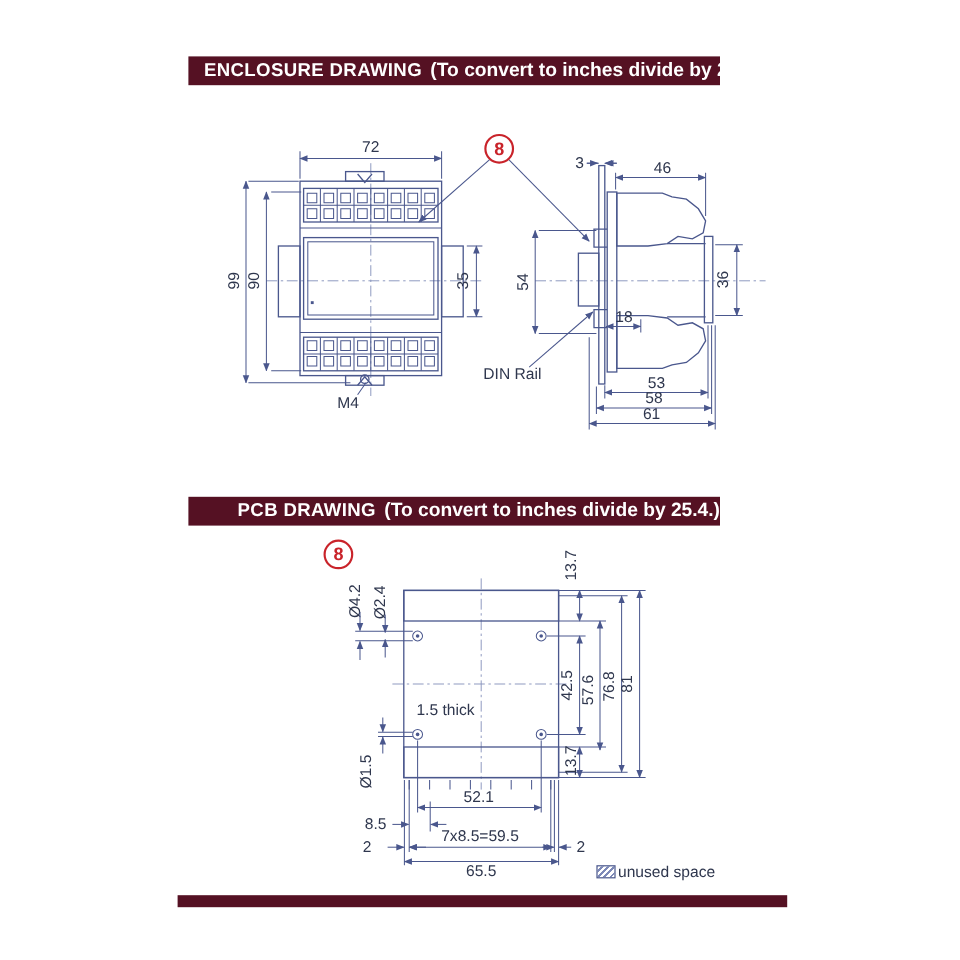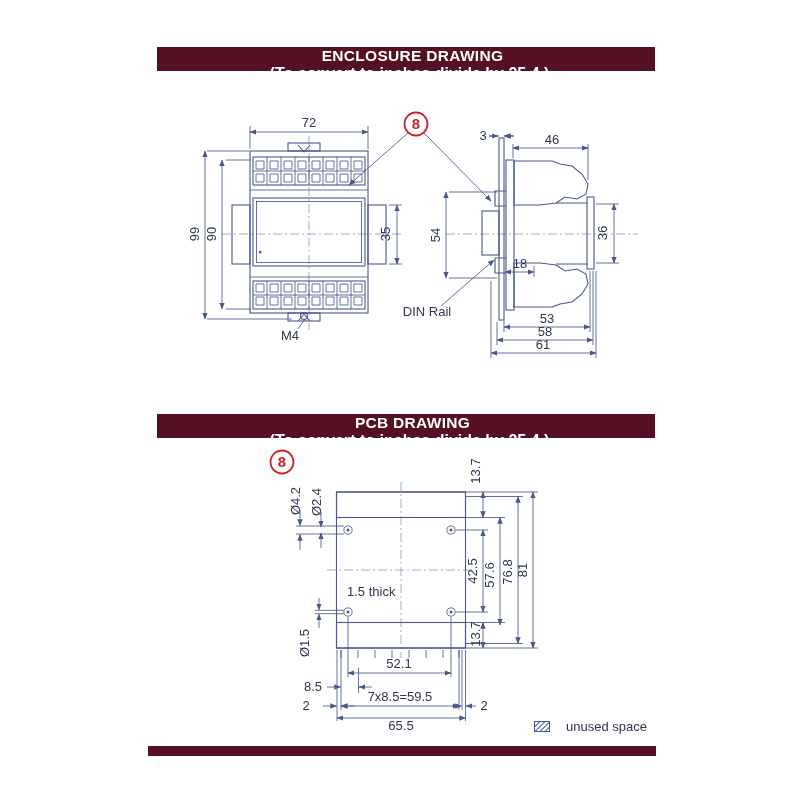--- a/index.html
+++ b/index.html
@@ -1,23 +1,23 @@
 <!DOCTYPE html>
 <html><head>
 <meta charset="utf-8">
 <style>
   html,body{margin:0;padding:0;background:#fff;}
   #page{position:relative;width:800px;height:800px;background:#ffffff;overflow:hidden;
         font-family:"Liberation Sans",sans-serif;}
-  .hdr{position:absolute;left:157px;width:498px;height:24px;background:#551123;
-       color:#ffffff;display:flex;align-items:center;padding:0;box-sizing:border-box;flex-direction:column;}
+  .hdr{position:absolute;left:157px;width:443px;height:24px;background:#551123;
+       color:#ffffff;display:flex;align-items:center;padding:0;box-sizing:border-box;}
   .hdr .t1{font-weight:bold;font-size:15.5px;letter-spacing:.3px;margin-left:13px;white-space:nowrap;}
   .hdr .t2{font-weight:bold;font-size:16px;margin-left:7px;white-space:nowrap;}
   .footerbar{position:absolute;left:148px;top:746px;width:508px;height:10px;background:#551123;}
-  .legend{position:absolute;left:534px;top:719px;display:flex;align-items:center;gap:16px;}
+  .legend{position:absolute;left:497px;top:719px;display:flex;align-items:center;gap:2px;}
   .legend .swatch{width:16px;height:11px;border:1px solid #4a578d;box-sizing:border-box;
        background:repeating-linear-gradient(135deg,#ffffff 0 2.2px,#7d89b8 2.2px 3.6px);}
   .legend .lab{font-size:13px;color:#2f374e;}
   svg{position:absolute;overflow:visible;}
   .ln{stroke:#4a578d;stroke-width:1.1;fill:none;}
   .dm{stroke:#4a578d;stroke-width:0.85;fill:none;}
   .cl{stroke:#8a95bd;stroke-width:0.8;fill:none;stroke-dasharray:9 3 2 3;}
   .dl{font-family:"Liberation Sans",sans-serif;font-size:13px;fill:#2f374e;}
   .callout-circ{stroke:#c9232a;stroke-width:1.8;fill:#ffffff;}
   .callout-txt{font-family:"Liberation Sans",sans-serif;font-size:15px;font-weight:bold;fill:#c9232a;}
@@ -148,21 +148,21 @@
       <line class="dm" x1="497" y1="340" x2="593" y2="340" marker-start="url(#ar)" marker-end="url(#ar)"></line>
       <text class="dl" x="545" y="336" text-anchor="middle">58</text>
       <line class="dm" x1="491" y1="353" x2="596" y2="353" marker-start="url(#ar)" marker-end="url(#ar)"></line>
       <text class="dl" x="543" y="349" text-anchor="middle">61</text>
 
       <line class="dm" x1="441" y1="306" x2="494" y2="260" marker-end="url(#ar)"></line>
       <text class="dl" x="427" y="316" text-anchor="middle">DIN Rail</text>
     </g>
   </svg>
 
-  <div class="hdr" style="top:414px;">
+  <div class="hdr" style="top:414px;justify-content:flex-end;">
     <span class="t1">PCB DRAWING</span>
     <span class="t2">(To convert to inches divide by 25.4.)</span>
   </div>
 
   <svg style="left:270px;top:445px;" width="290" height="292" viewBox="270 445 290 292">
 
     <g>
       <circle class="callout-circ" cx="282" cy="462" r="11.5"></circle>
       <text class="callout-txt" x="282" y="467" text-anchor="middle">8</text>
     </g>

